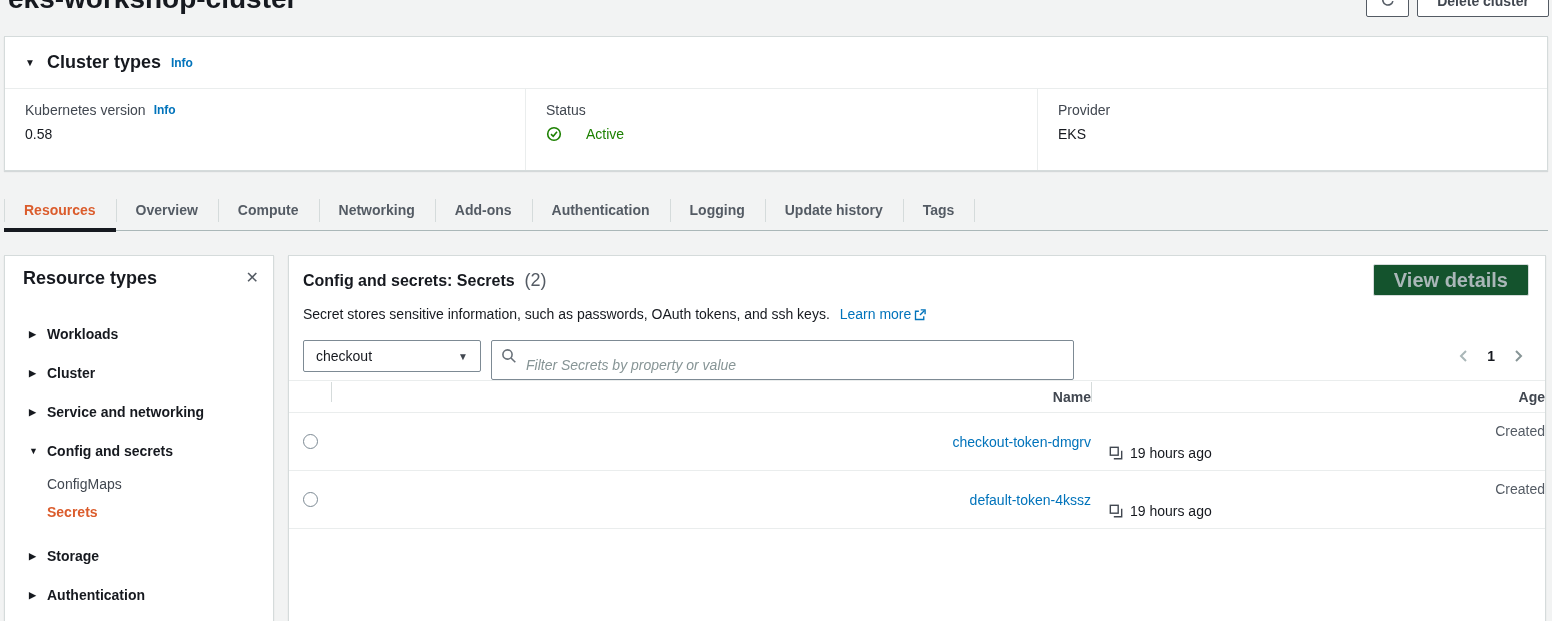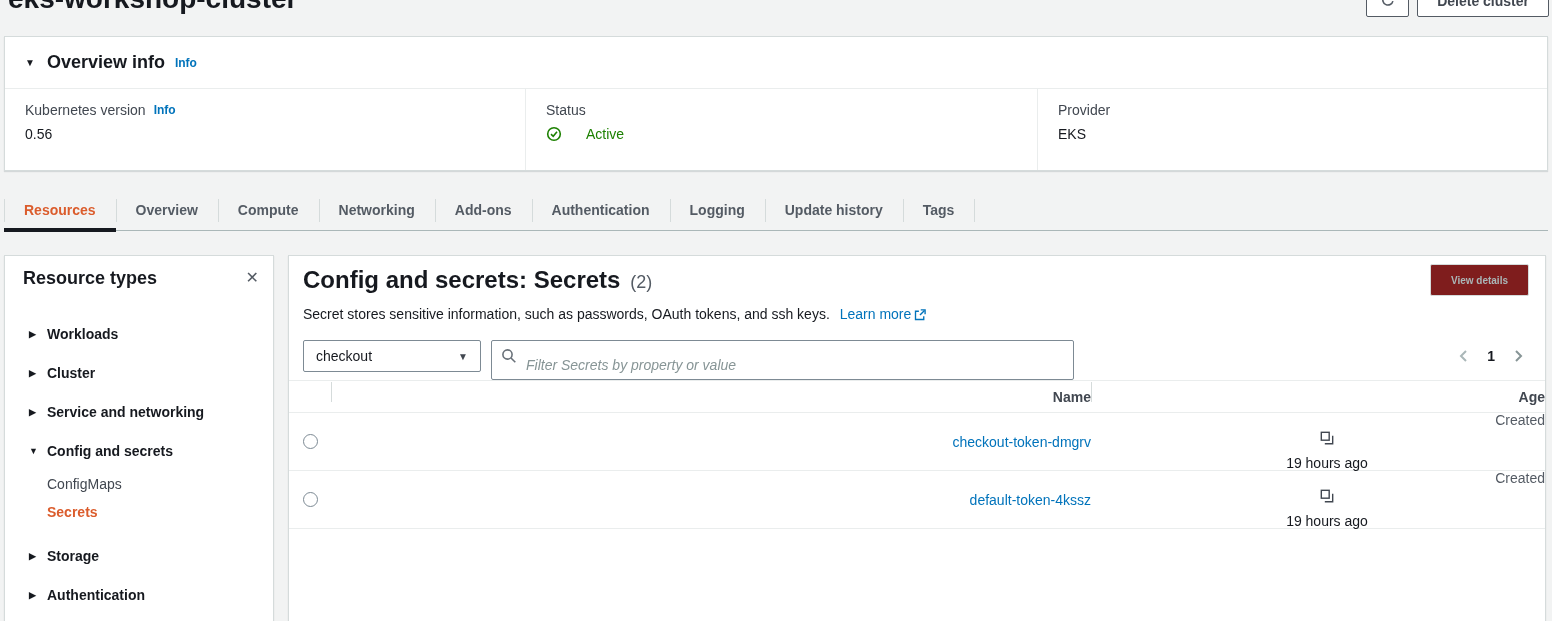--- a/index.html
+++ b/index.html
@@ -76,25 +76,25 @@
   .res-item .tri { width:18px; font-size:9px; color:#16191f; }
   .res-sub {
     display:flex; align-items:center; height:28px; padding-left:42px;
     color:#414750; cursor:pointer;
   }
   .res-sub.active { color:#db5c2c; font-weight:700; }
   
   .main { left:288px; top:255px; width:1258px; height:370px; }
   .main-header { padding:8px 16px 0 14px; }
   .main-title-row { display:flex; align-items:center; justify-content:space-between; height:32px; }
-  .main-title { font-size:24px; font-weight:700; }
+  .main-title { font-size:16px; font-weight:700; }
   .main-count { font-size:18px; font-weight:400; color:#545b64; margin-left:6px; }
   .btn-disabled {
-    height:32px; padding:0 20px; background:#7f1d1d; border:1px solid #d5dbdb; border-radius:2px;
-    font-weight:700; font-size:10px; color:#aab7b8; display:flex; align-items:center;
+    height:32px; padding:0 20px; background:#14532d; border:1px solid #d5dbdb; border-radius:2px;
+    font-weight:700; font-size:20px; color:#aab7b8; display:flex; align-items:center;
   }
   .main-desc { margin-top:8px; line-height:20px; color:#16191f; }
   .learn-more { color:#0073bb; cursor:pointer; margin-left:6px; }
   .ext-icon { margin-left:3px; vertical-align:-2px; }
   .filter-row { position:relative; margin-top:14px; display:flex; height:32px; }
   .dropdown {
     width:178px; height:32px; border:1px solid #7d8a94; border-radius:2px; background:#fff;
     display:flex; align-items:center; justify-content:space-between; padding:0 12px; cursor:pointer;text-align:right;
   }
   .dropdown .dd-caret { font-size:10px; color:#414750; }
@@ -122,21 +122,21 @@
     content:''; position:absolute; left:0; top:-7px; height:20px; width:1px; background:#d5dbdb;
   }
   .trow { display:flex; align-items:center; height:58px; border-bottom:1px solid #eaeded; }
   .radio {
     width:15px; height:15px; border:1px solid #7d8a94; border-radius:50%;
     margin-left:14px; background:#fff; cursor:pointer;
   }
   .name-link { color:#0073bb; cursor:pointer; text-decoration:none; }
   .age-cell { line-height:22px; }
   .age-top { color:#545b64; }
-  .age-bottom { display:flex; align-items:center; gap:7px; color:#16191f;flex-direction:column; }
+  .age-bottom { display:flex; align-items:center; gap:7px; color:#16191f; }
 </style>
 </head>
 <body>
 
 <h1 class="page-title">eks-workshop-cluster</h1>
 
 <div class="header-actions">
   <div class="btn btn-icon">
     <span>
       <svg width="16" height="16" viewBox="0 0 16 16">
@@ -144,30 +144,30 @@
         <polygon points="10.2,1.2 14.6,4.0 9.9,5.9" fill="#545b64"></polygon>
       </svg>
     </span>
   </div>
   <div class="btn btn-delete">Delete cluster</div>
 </div>
 
 <div class="panel cluster-panel">
   <div class="cluster-header">
     <span class="caret-down">▼</span>
-    <span class="cluster-title">Overview info</span>
+    <span class="cluster-title">Cluster types</span>
     <span class="info-link">Info</span>
   </div>
   <div class="cluster-body">
     <div class="ci-col c1">
       <div class="ci-label">
         <span>Kubernetes version</span>
         <span class="info-link" style="margin-left:0">Info</span>
       </div>
-      <div class="ci-value">0.56</div>
+      <div class="ci-value">0.58</div>
     </div>
     <div class="ci-col c2">
       <div class="ci-label">
         <span>Status</span>
       </div>
       <div class="ci-value status-value">
         <span style="display:flex">
           <svg width="16" height="16" viewBox="0 0 16 16">
             <circle cx="8" cy="8" r="6.3" fill="none" stroke="#1d8102" stroke-width="1.6"></circle>
             <polyline points="5,8.2 7.2,10.3 11,5.8" fill="none" stroke="#1d8102" stroke-width="1.6"></polyline>

